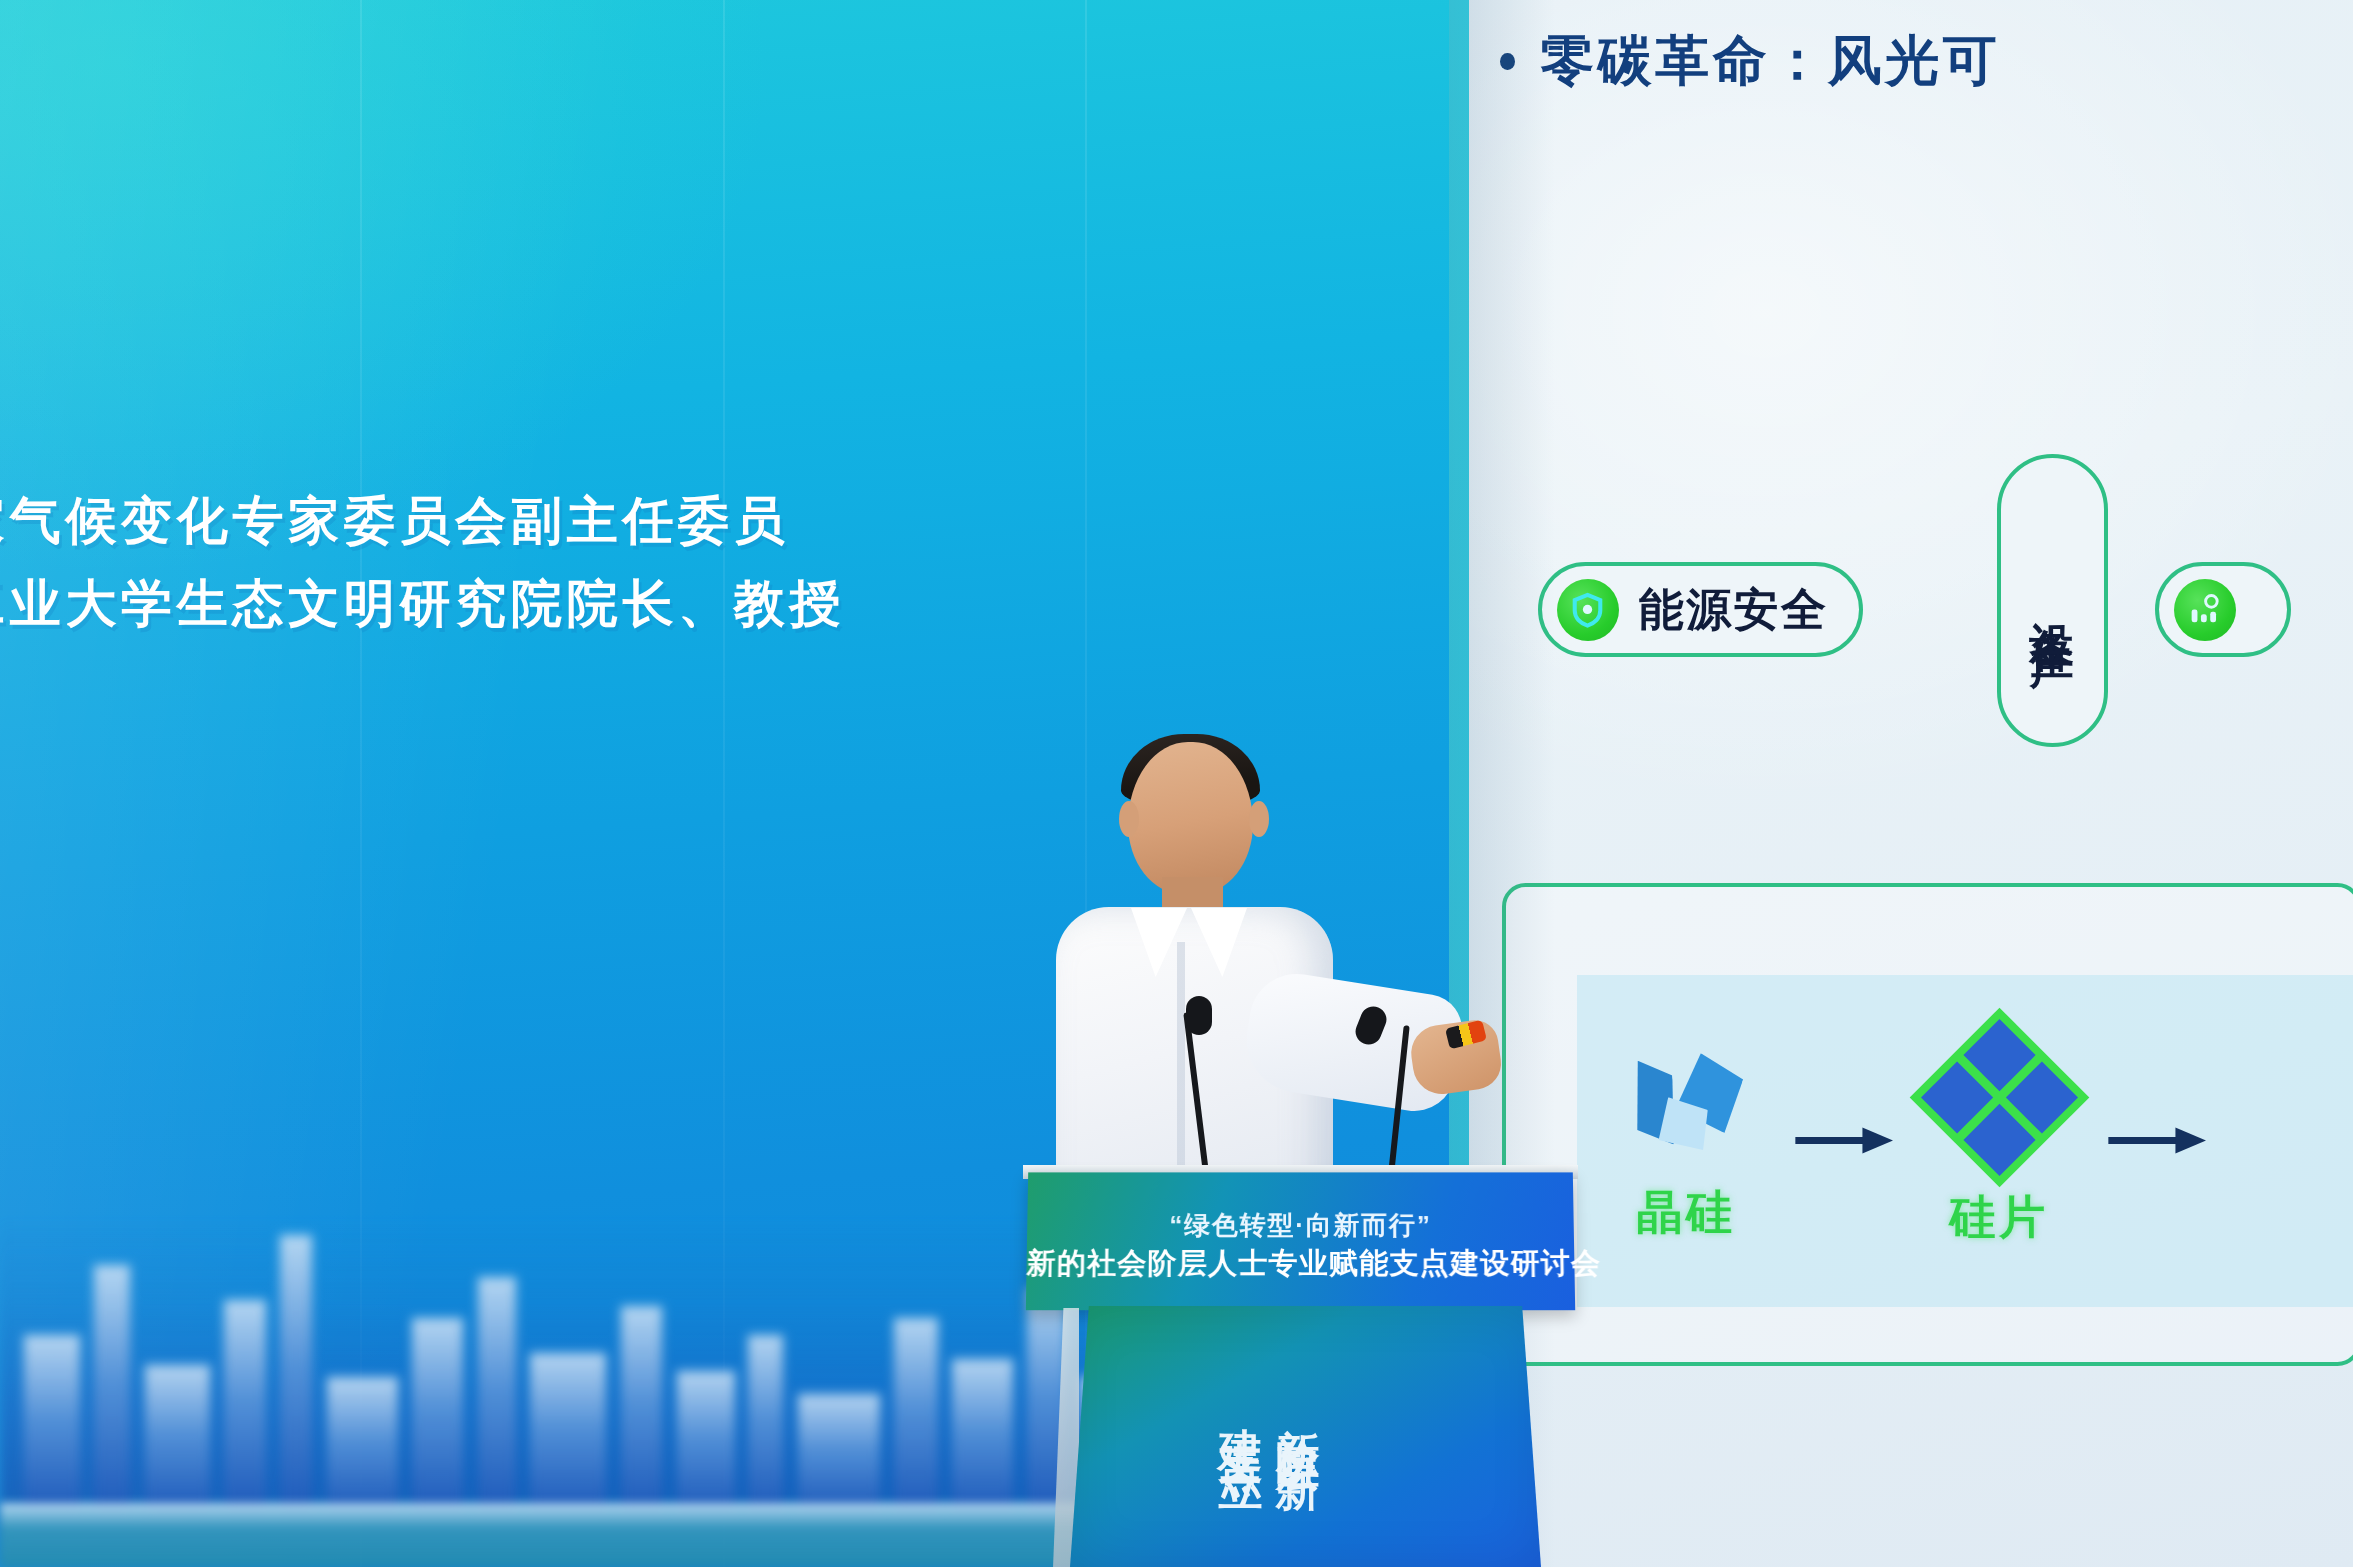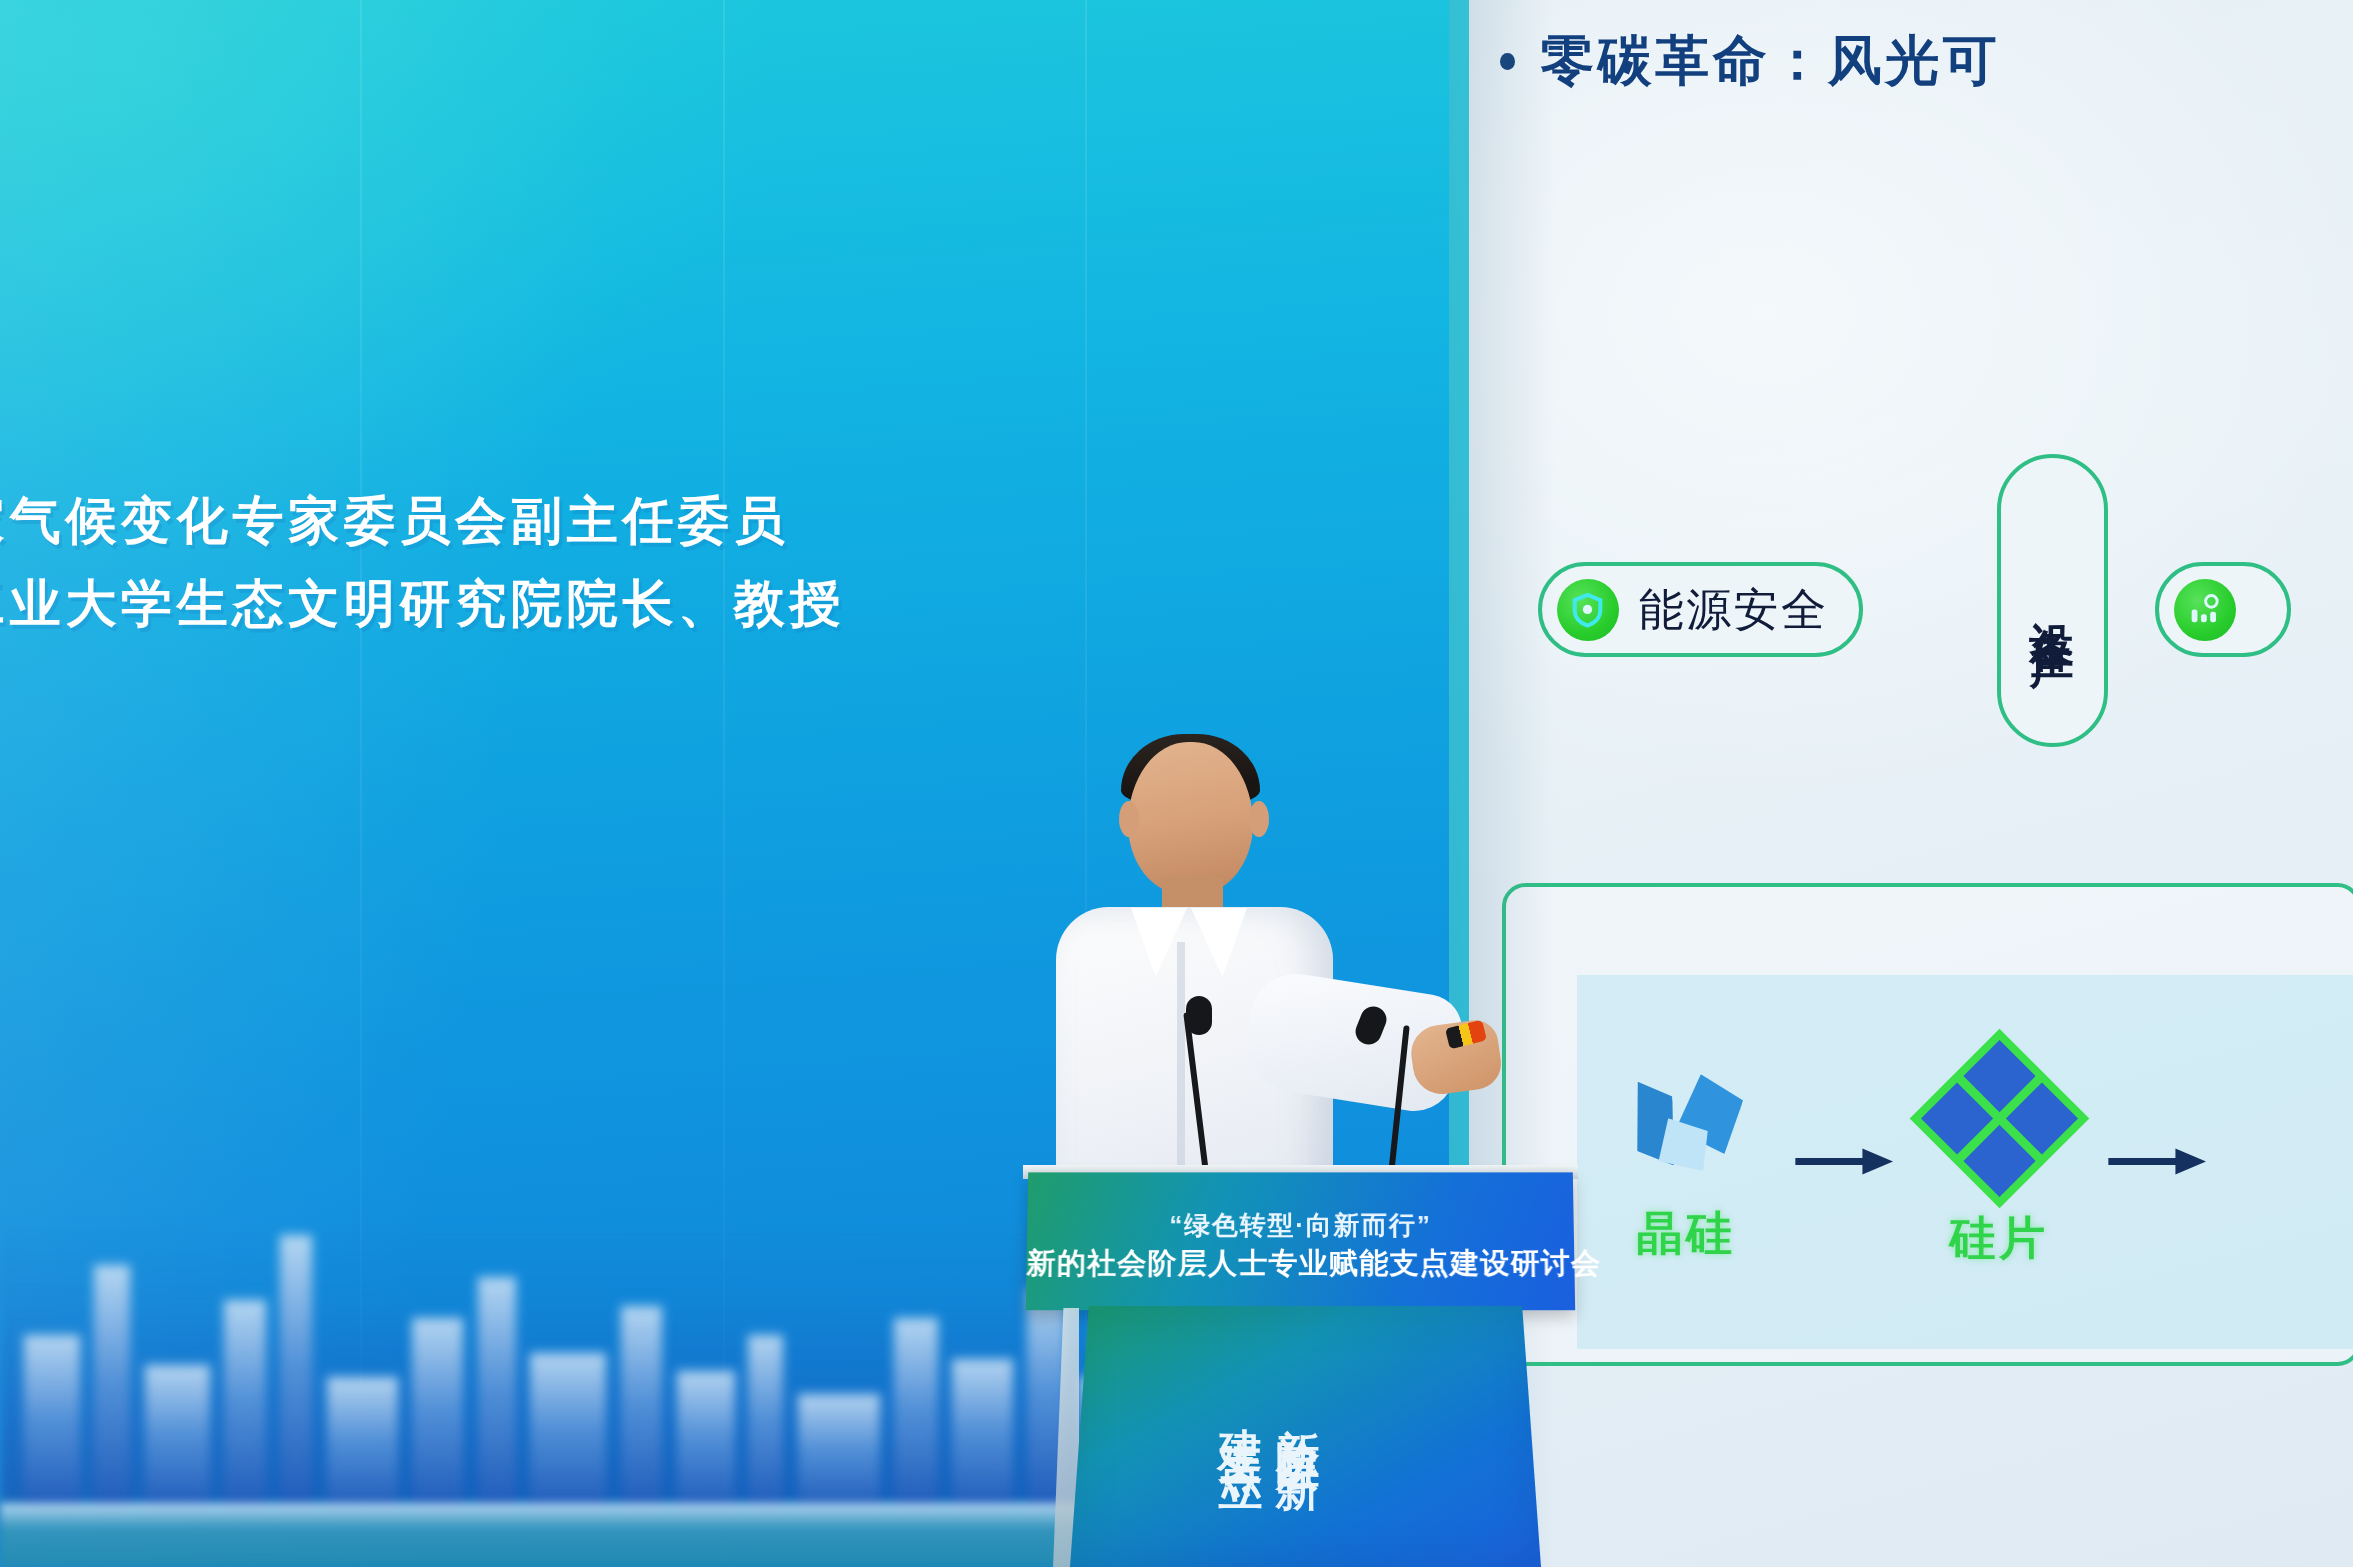--- a/index.html
+++ b/index.html
@@ -89,39 +89,39 @@
   .pill{
     position:absolute; border:4.1px solid #2fbf85; background:#eef5f9;
     display:flex; align-items:center; border-radius:588px;
   }
   .pill-h{ left:23.5px; top:115px; height:95px; padding:0 31px 0 15.3px; gap:20px; }
   .pill-icon{
     width:62px; height:62px; border-radius:50%;
     background:radial-gradient(circle at 38% 34%, #57e25a, #27cc2b 62%, #20b826 100%);
     display:flex; align-items:center; justify-content:center; flex:0 0 auto;
   }
-  .pill-label{ font-size:45px; font-weight:400; color:#101c3a; letter-spacing:2.4px; white-space:nowrap; }
+  .pill-label{ font-size:45px; font-weight:700; color:#101c3a; letter-spacing:2.4px; white-space:nowrap; }
 
   .pill-v{
     left:483px; top:7px; width:111px; height:293px;
     justify-content:center; padding:26px 0;
   }
   .pill-v .vtext{
     writing-mode:vertical-rl; text-orientation:upright;
     font-size:44px; font-weight:700; color:#101c3a; letter-spacing:7px;
   }
   .pill-h2{ left:641px; top:115px; height:95px; padding:0 31px 0 15.3px; gap:20px; }
 
   
   .frame{
     position:absolute; left:53px; top:883px; width:859px; height:483px;
     border:4.7px solid #2fbf85; border-radius:23.5px; background:rgba(255,255,255,.35);
   }
   .flow{
-    position:absolute; left:71px; top:88px; width:777px; height:374px;
+    position:absolute; left:71px; top:88px; width:777px; height:332px;
     background:rgba(178,226,242,.45);
     display:flex; align-items:center; gap:21px; padding:0 23.5px;
   }
   .flow-node{ display:flex; flex-direction:column; align-items:center; gap:26px; flex:0 0 auto; width:171px; }
   .flow-label{ font-size:46px; font-weight:700; color:#2fd44a; letter-spacing:3.5px;
                text-shadow:0 0 5.9px rgba(60,230,90,.5); }
   .arrow{ flex:0 0 auto; }
 
   .crystal{ width:124px; height:118px; position:relative; }
   .crystal i{ position:absolute; display:block; background:#1f7fd0; }

